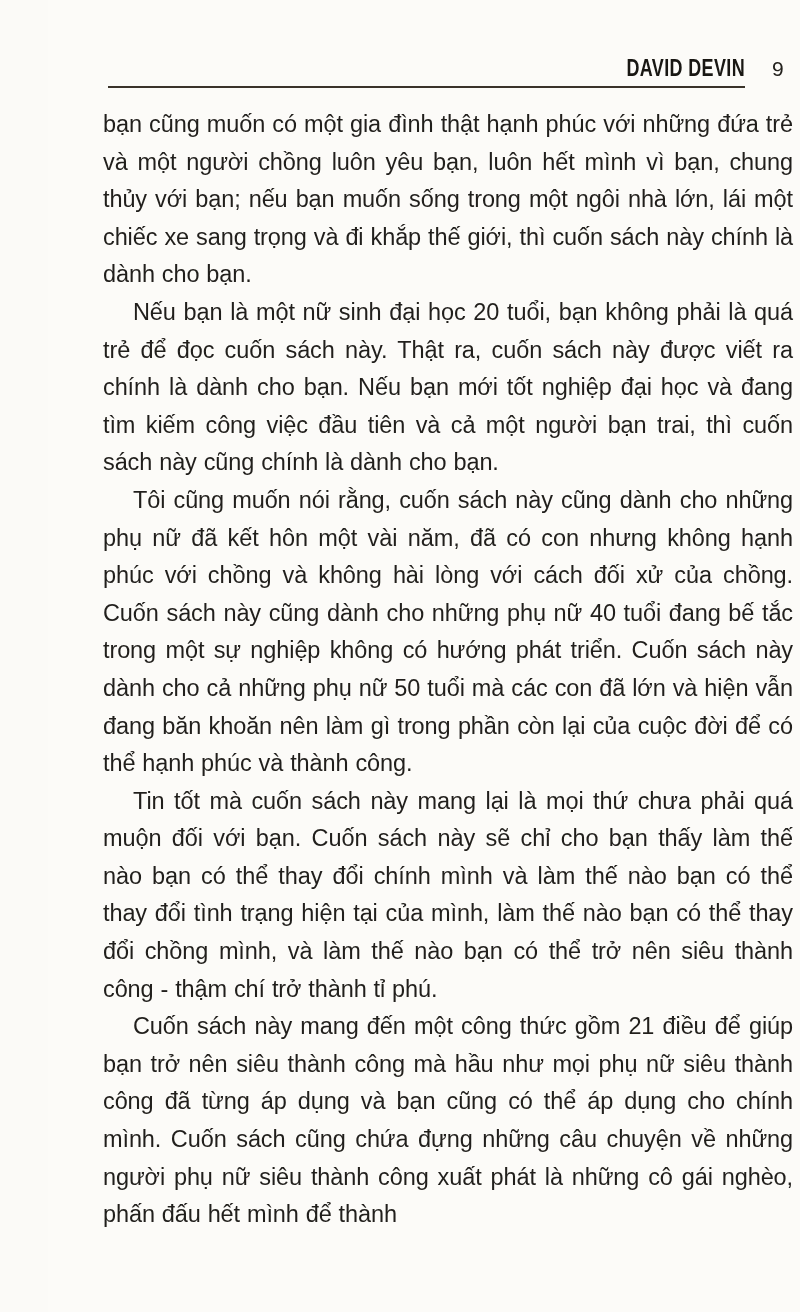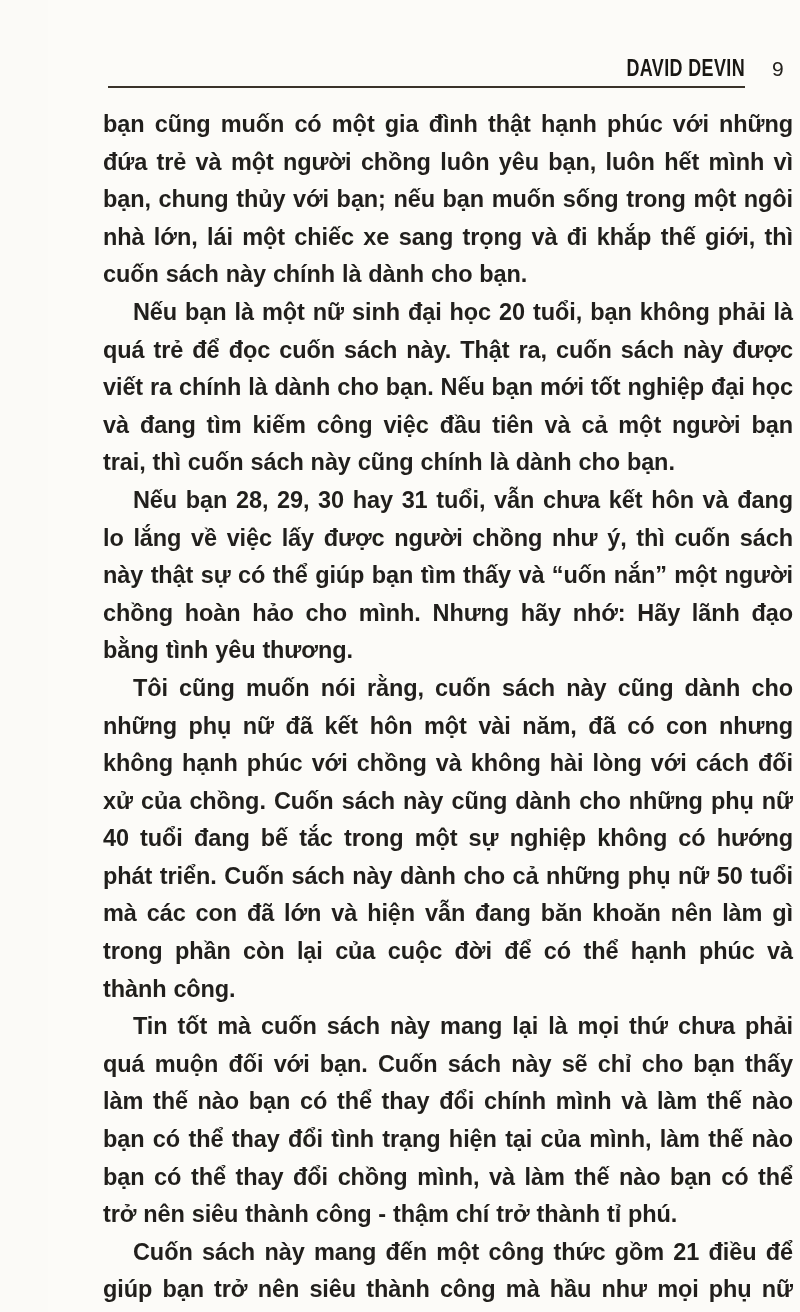--- a/index.html
+++ b/index.html
@@ -51,39 +51,37 @@
     width: 690px;
     text-align: justify;
     font-size: 23.5px;
     line-height: 37.6px;
     letter-spacing: -0.1px;
     word-spacing: 0.5px;
   }
   .body-text p {
     margin: 0;
     text-indent: 30px;
-    font-weight: bold;
   }
   .body-text p.continued {
     text-indent: 0;
   }
 </style>
 </head>
 <body>
 
 <div class="page">
 
   <div class="header-author">DAVID DEVIN</div>
 
   <div class="header-pagenum">9</div>
 
   <div class="header-rule"></div>
 
   <div class="body-text">
     <p class="continued">bạn cũng muốn có một gia đình thật hạnh phúc với những đứa trẻ và một người chồng luôn yêu bạn, luôn hết mình vì bạn, chung thủy với bạn; nếu bạn muốn sống trong một ngôi nhà lớn, lái một chiếc xe sang trọng và đi khắp thế giới, thì cuốn sách này chính là dành cho bạn.</p>
     <p>Nếu bạn là một nữ sinh đại học 20 tuổi, bạn không phải là quá trẻ để đọc cuốn sách này. Thật ra, cuốn sách này được viết ra chính là dành cho bạn. Nếu bạn mới tốt nghiệp đại học và đang tìm kiếm công việc đầu tiên và cả một người bạn trai, thì cuốn sách này cũng chính là dành cho bạn.</p>
-    <p>Nếu bạn 28, 29, 30 hay 31 tuổi, vẫn chưa kết hôn và đang lo lắng về việc lấy được người chồng như ý, thì cuốn sách này thật sự có thể giúp bạn tìm thấy và “uốn nắn” một người chồng hoàn hảo cho mình. Nhưng hãy nhớ: Hãy lãnh đạo bằng tình yêu thương.</p>
     <p>Tôi cũng muốn nói rằng, cuốn sách này cũng dành cho những phụ nữ đã kết hôn một vài năm, đã có con nhưng không hạnh phúc với chồng và không hài lòng với cách đối xử của chồng. Cuốn sách này cũng dành cho những phụ nữ 40 tuổi đang bế tắc trong một sự nghiệp không có hướng phát triển. Cuốn sách này dành cho cả những phụ nữ 50 tuổi mà các con đã lớn và hiện vẫn đang băn khoăn nên làm gì trong phần còn lại của cuộc đời để có thể hạnh phúc và thành công.</p>
     <p>Tin tốt mà cuốn sách này mang lại là mọi thứ chưa phải quá muộn đối với bạn. Cuốn sách này sẽ chỉ cho bạn thấy làm thế nào bạn có thể thay đổi chính mình và làm thế nào bạn có thể thay đổi tình trạng hiện tại của mình, làm thế nào bạn có thể thay đổi chồng mình, và làm thế nào bạn có thể trở nên siêu thành công - thậm chí trở thành tỉ phú.</p>
     <p>Cuốn sách này mang đến một công thức gồm 21 điều để giúp bạn trở nên siêu thành công mà hầu như mọi phụ nữ siêu thành công đã từng áp dụng và bạn cũng có thể áp dụng cho chính mình. Cuốn sách cũng chứa đựng những câu chuyện về những người phụ nữ siêu thành công xuất phát là những cô gái nghèo, phấn đấu hết mình để thành</p>
   </div>
 
 </div>
 
 </body></html>

